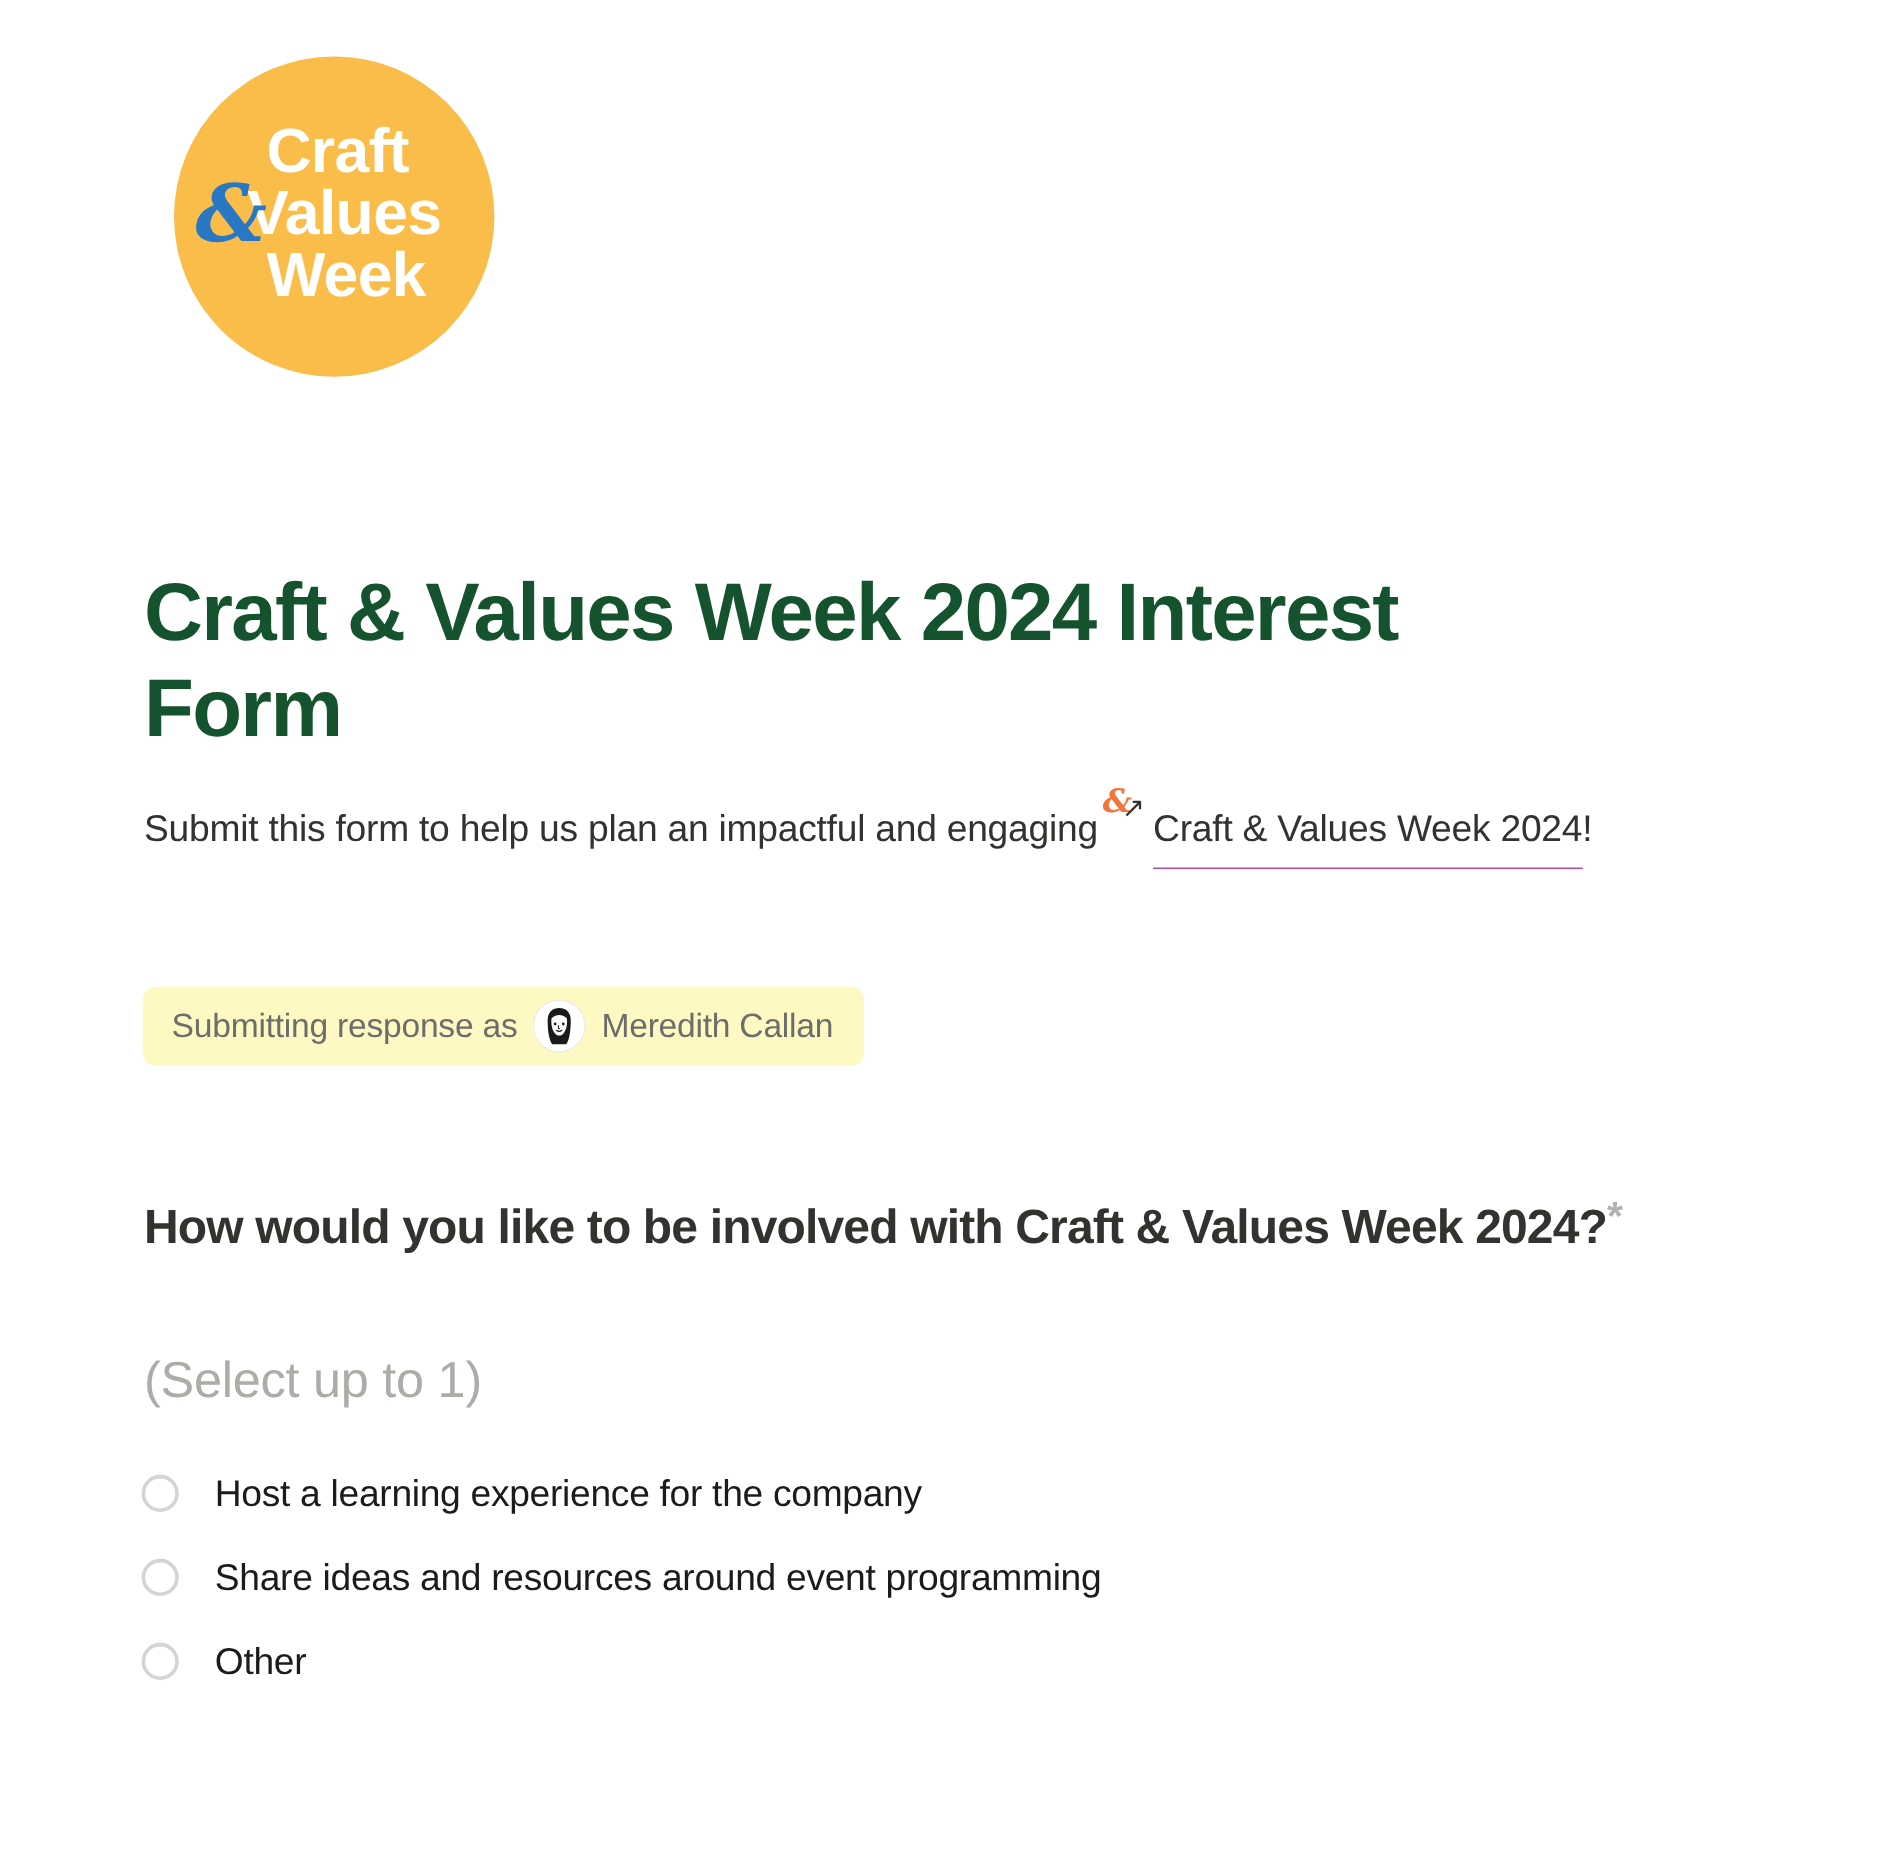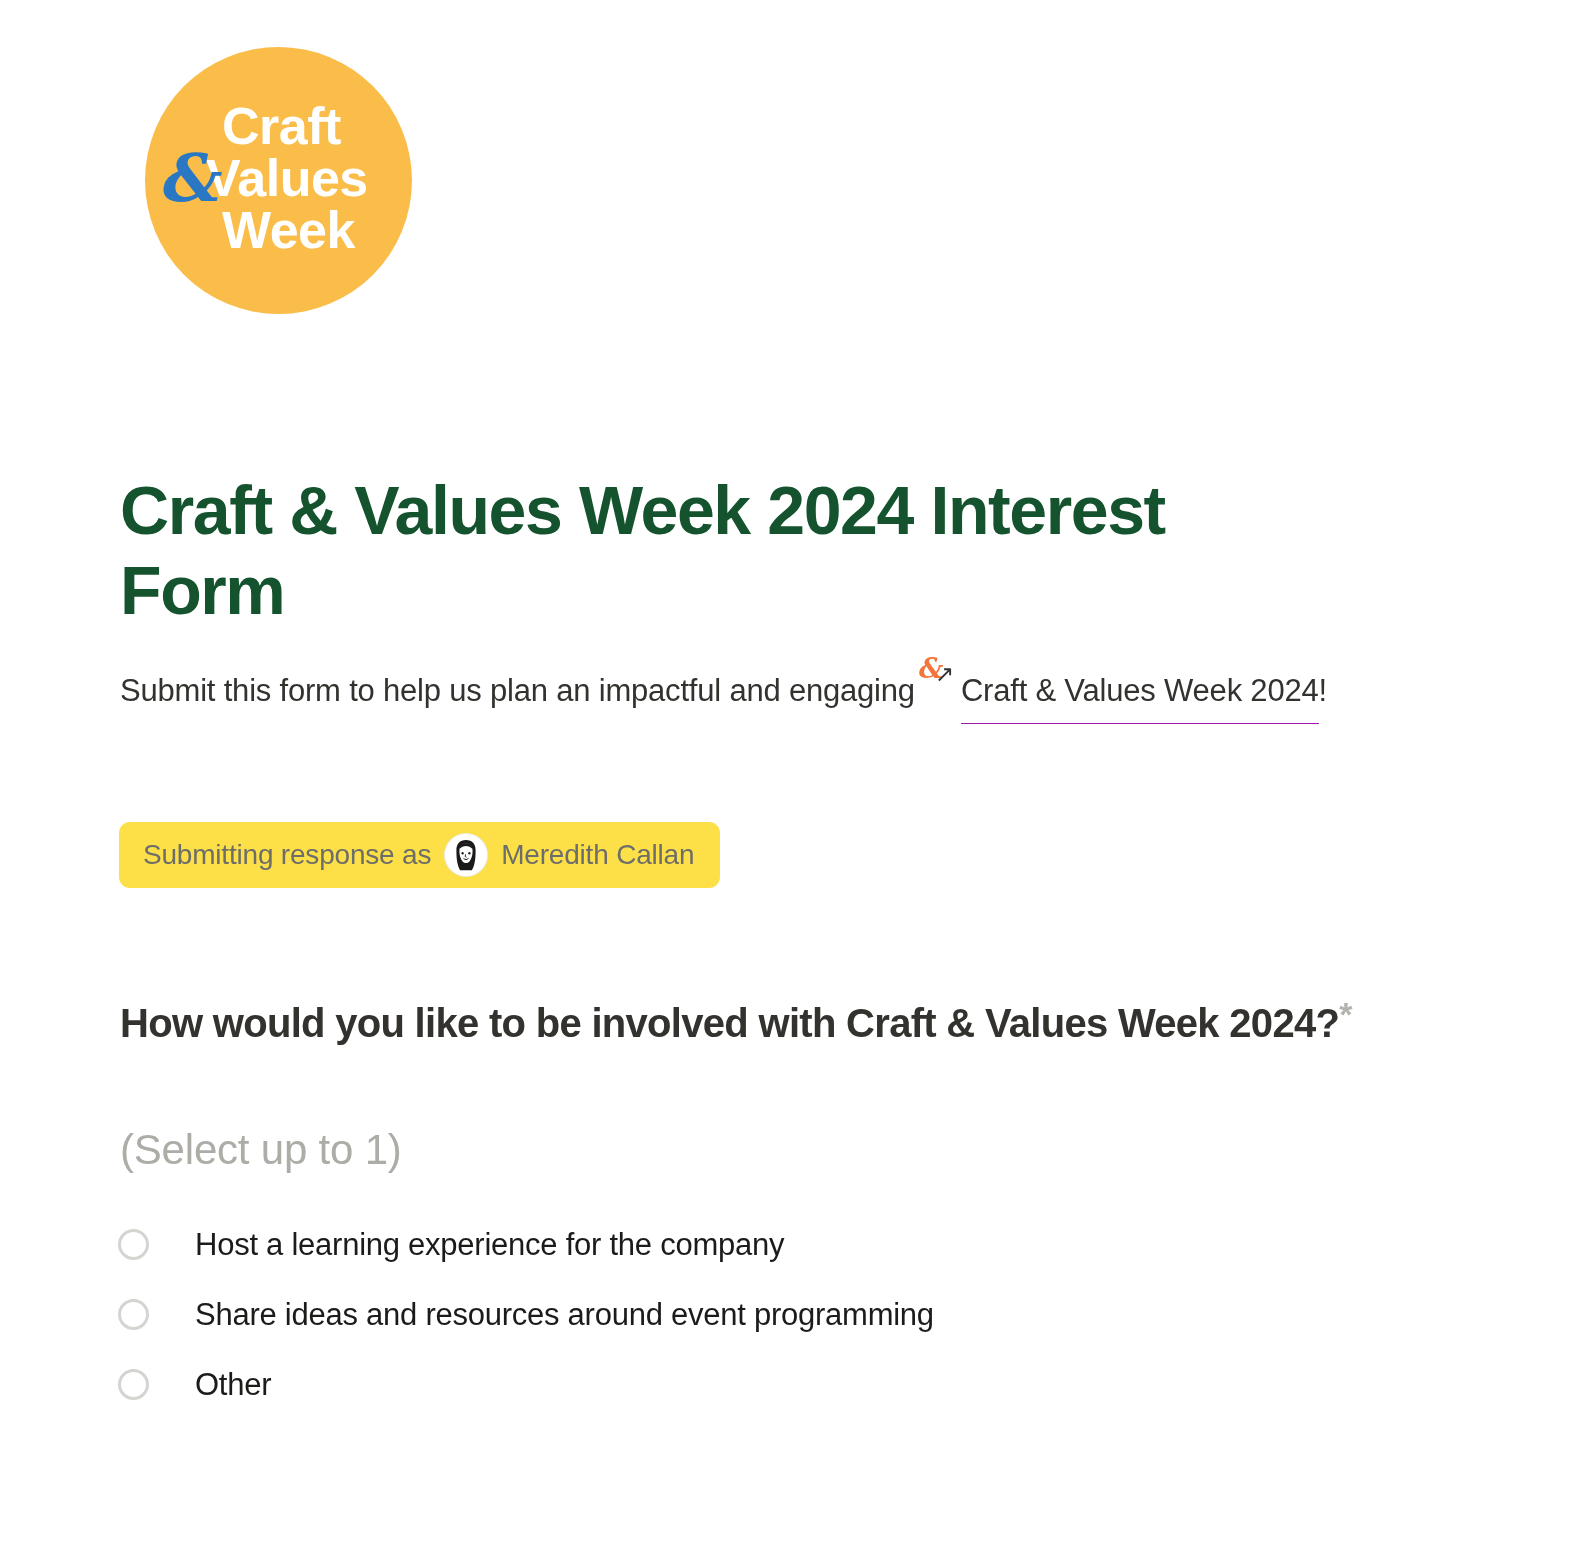--- a/index.html
+++ b/index.html
@@ -134,21 +134,21 @@
   }
 
   
   .submit-chip {
     position: absolute;
     left: 119px;
     top: 822px;
     height: 66px;
     display: flex;
     align-items: center;
-    background: #fde047;
+    background: #fef9c3;
     border-radius: 11px;
     padding: 0 26px 0 24px;
     font-size: 28px;
     color: #6d6d69;
     letter-spacing: -0.2px;
   }
   .chip-avatar {
     width: 42px;
     height: 42px;
     border-radius: 50%;
@@ -212,21 +212,20 @@
     border: 3px solid #d5d4d0;
     background: #ffffff;
     flex: none;
     margin-right: 30px;
   }
   .option-label {
     font-size: 31px;
     color: #1b1b19;
     letter-spacing: -0.25px;
     line-height: 1;
-    margin-left: 16px;
   }
 </style>
 </head>
 <body>
 
 <div class="page">
 
   <div class="logo-wrap">
     <div class="logo-circle">
       <div class="logo-text">

